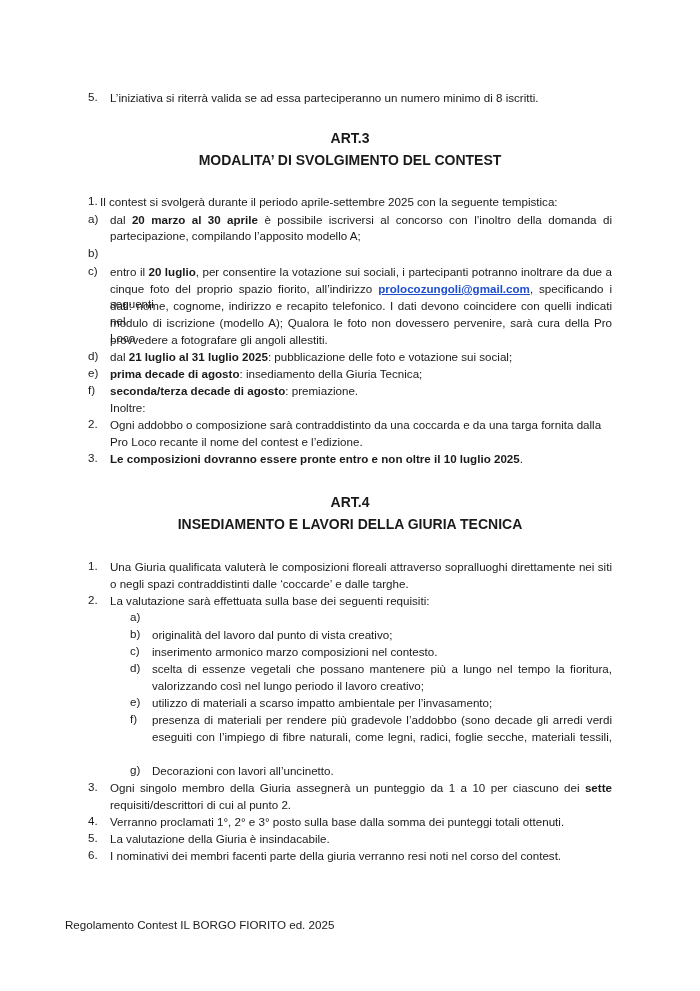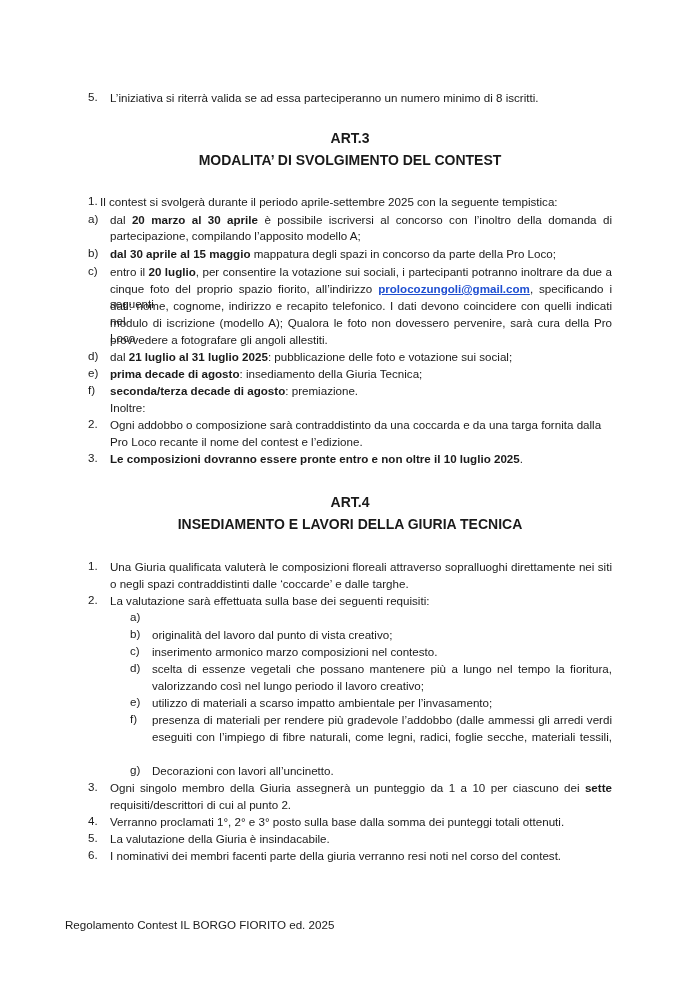--- a/index.html
+++ b/index.html
@@ -26,21 +26,20 @@
   <div class="heading" style="top:150px">MODALITA’ DI SVOLGIMENTO DEL CONTEST</div>
 
   <span class="num" style="left:88px;top:194px">1.</span>
   <div class="line" style="left:100px;top:194px">Il contest si svolgerà durante il periodo aprile-settembre 2025 con la seguente tempistica:</div>
 
   <span class="num" style="left:88px;top:212px">a)</span>
   <div class="line just" style="left:110px;top:212px;width:502px"><span>dal </span><b>20 marzo al 30 aprile</b><span> è possibile iscriversi al concorso con l’inoltro della domanda di</span></div>
   <div class="line" style="left:110px;top:228px">partecipazione, compilando l’apposito modello A;</div>
 
   <span class="num" style="left:88px;top:246px">b)</span>
-  <div class="line" style="left:110px;top:246px"><b>dal 30 aprile al 15 maggio</b><span> mappatura degli spazi in concorso da parte della Pro Loco;</span></div>
 
   <span class="num" style="left:88px;top:264px">c)</span>
   <div class="line just" style="left:110px;top:264px;width:502px"><span>entro il </span><b>20 luglio</b><span>, per consentire la votazione sui sociali, i partecipanti potranno inoltrare da due a</span></div>
   <div class="line just" style="left:110px;top:281px;width:502px"><span>cinque foto del proprio spazio fiorito, all’indirizzo </span><a class="link">prolocozungoli@gmail.com</a><span>, specificando i seguenti</span></div>
   <div class="line just" style="left:110px;top:298px;width:502px">dati: nome, cognome, indirizzo e recapito telefonico. I dati devono coincidere con quelli indicati nel</div>
   <div class="line just" style="left:110px;top:315px;width:502px">modulo di iscrizione (modello A); Qualora le foto non dovessero pervenire, sarà cura della Pro Loco</div>
   <div class="line" style="left:110px;top:332px">provvedere a fotografare gli angoli allestiti.</div>
 
   <span class="num" style="left:88px;top:349px">d)</span>
   <div class="line" style="left:110px;top:349px"><span>dal </span><b>21 luglio al 31 luglio 2025</b><span>: pubblicazione delle foto e votazione sui social;</span></div>
@@ -79,21 +78,21 @@
   <div class="line" style="left:152px;top:644px">inserimento armonico marzo composizioni nel contesto.</div>
 
   <span class="num" style="left:130px;top:661px">d)</span>
   <div class="line just" style="left:152px;top:661px;width:460px">scelta di essenze vegetali che possano mantenere più a lungo nel tempo la fioritura,</div>
   <div class="line" style="left:152px;top:678px">valorizzando così nel lungo periodo il lavoro creativo;</div>
 
   <span class="num" style="left:130px;top:695px">e)</span>
   <div class="line" style="left:152px;top:695px">utilizzo di materiali a scarso impatto ambientale per l’invasamento;</div>
 
   <span class="num" style="left:130px;top:712px">f)</span>
-  <div class="line just" style="left:152px;top:712px;width:460px">presenza di materiali per rendere più gradevole l’addobbo (dalle ammessi gli arredi verdi</div>
+  <div class="line just" style="left:152px;top:712px;width:460px">presenza di materiali per rendere più gradevole l’addobbo (sono decade gli arredi verdi</div>
   <div class="line just" style="left:152px;top:729px;width:460px">eseguiti con l’impiego di fibre naturali, come legni, radici, foglie secche, materiali tessili,</div>
 
   <span class="num" style="left:130px;top:763px">g)</span>
   <div class="line" style="left:152px;top:763px">Decorazioni con lavori all’uncinetto.</div>
 
   <span class="num" style="left:88px;top:780px">3.</span>
   <div class="line just" style="left:110px;top:780px;width:502px"><span>Ogni singolo membro della Giuria assegnerà un punteggio da 1 a 10 per ciascuno dei </span><b>sette</b></div>
   <div class="line" style="left:110px;top:797px">requisiti/descrittori di cui al punto 2.</div>
 
   <span class="num" style="left:88px;top:814px">4.</span>

